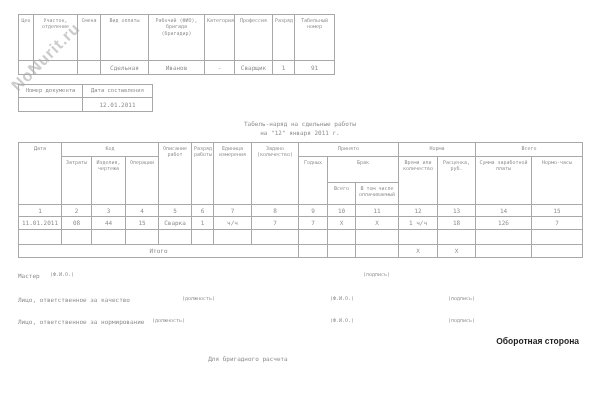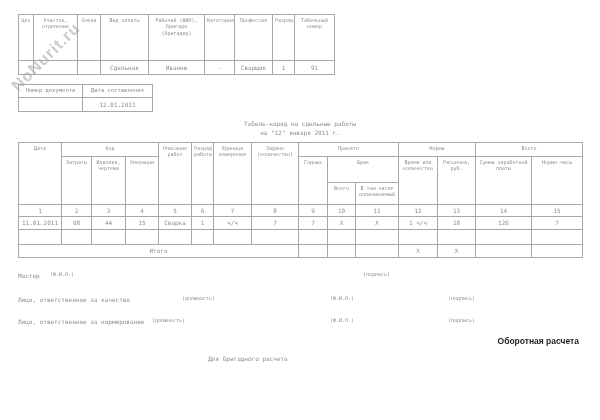--- a/index.html
+++ b/index.html
@@ -275,16 +275,16 @@
     <span class="sig-field f-fio">
       <span class="rule"></span>
       <span class="cap">(Ф.И.О.)</span>
     </span>
     <span class="sig-field f-sign">
       <span class="rule"></span>
       <span class="cap">(подпись)</span>
     </span>
   </div>
 
-  <div class="reverse-side">Оборотная расчета</div>
+  <div class="reverse-side">Оборотная сторона</div>
   <div class="brigade-note">Для бригадного расчета</div>
 
 </div>
 
 </body></html>

